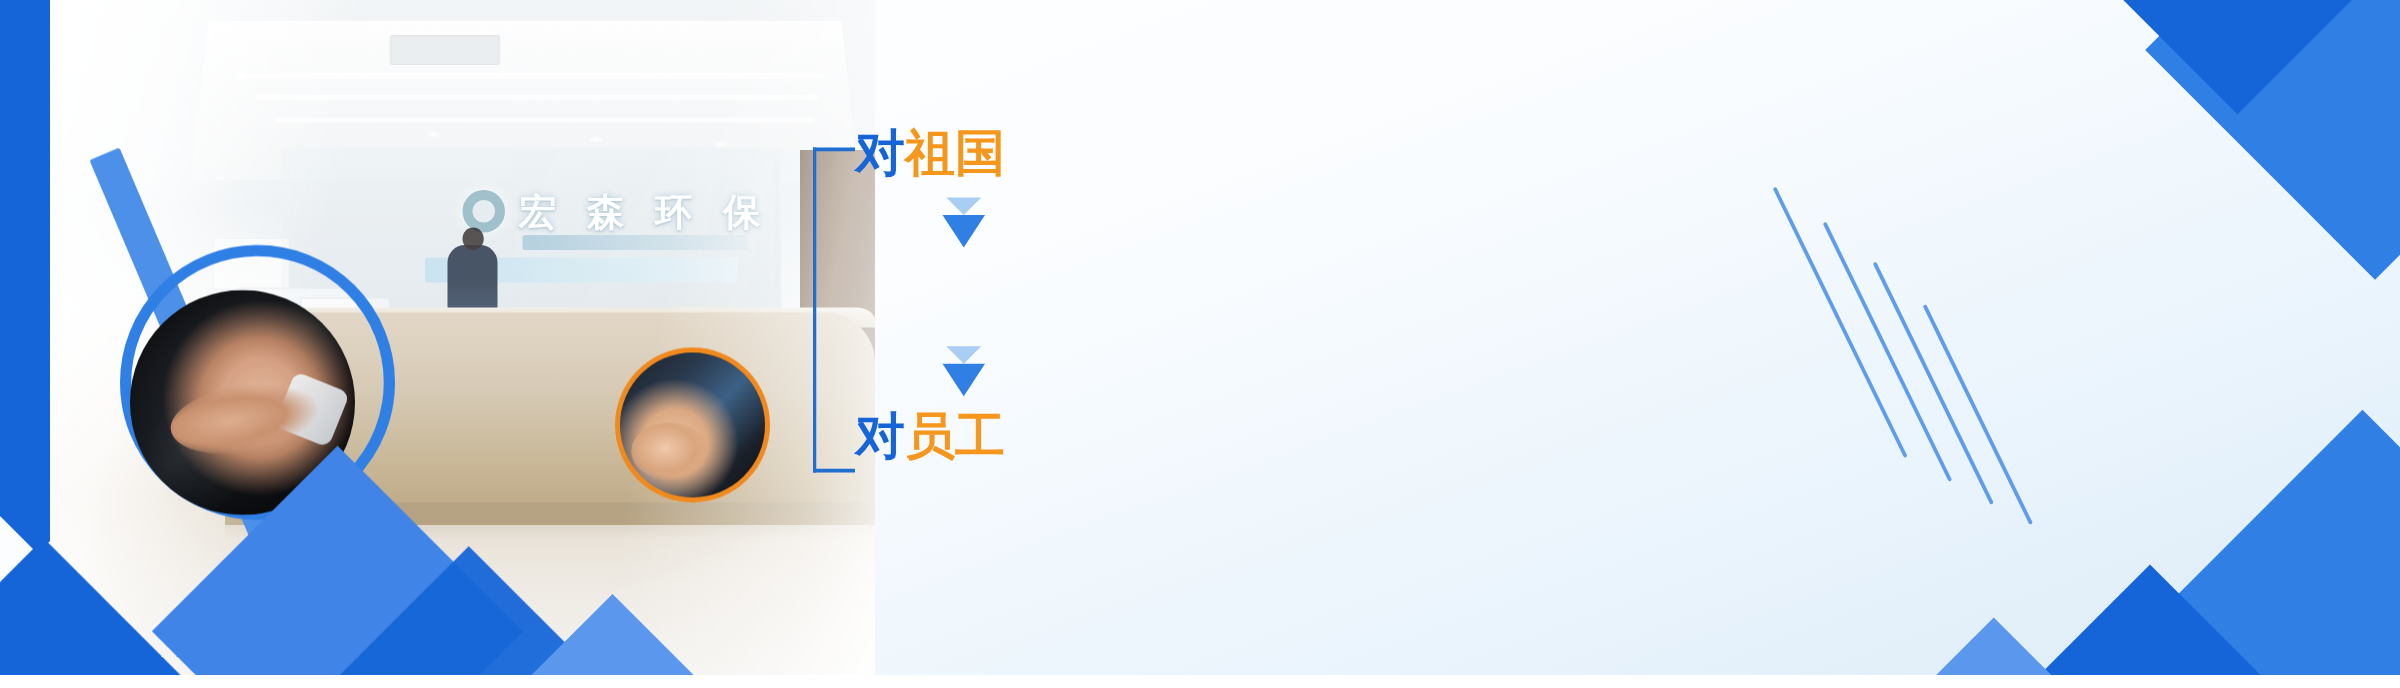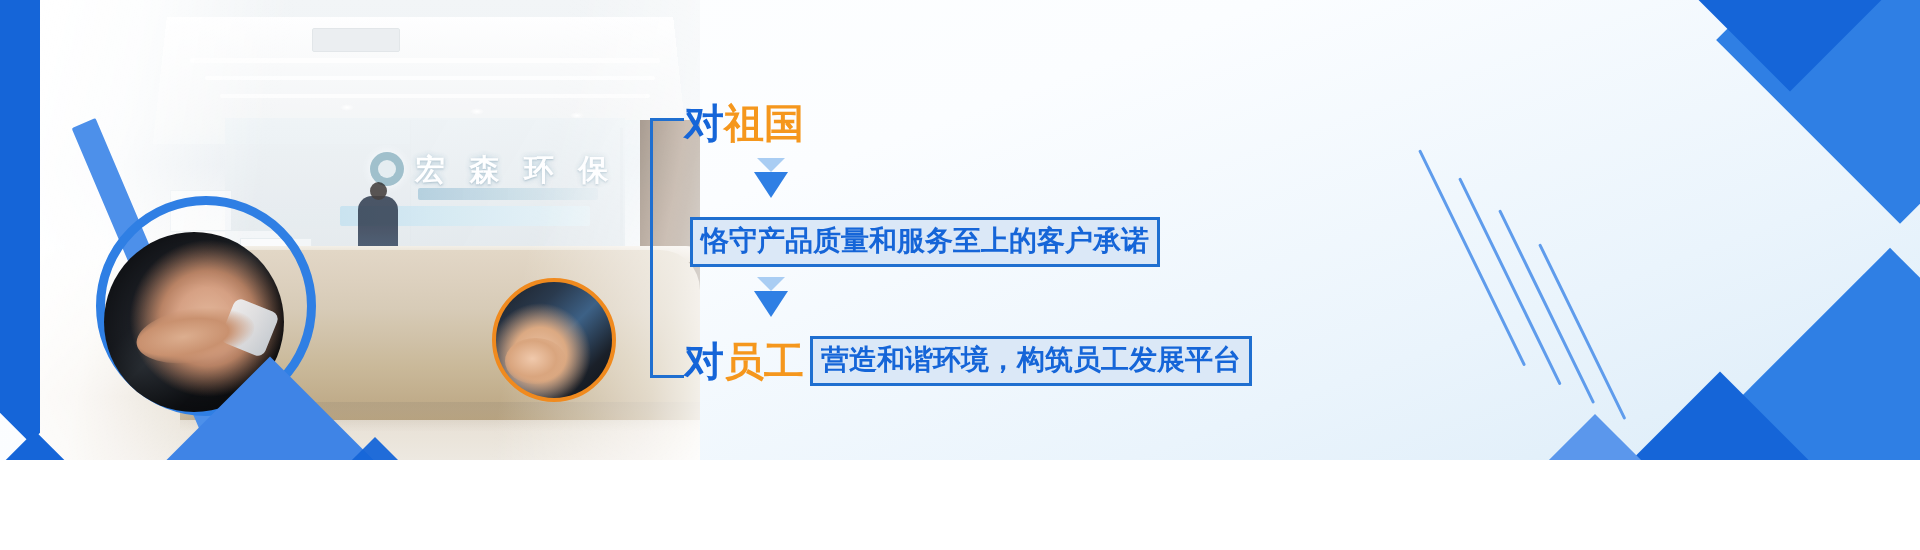--- a/index.html
+++ b/index.html
@@ -2,21 +2,21 @@
 <html><head>
 <meta charset="utf-8">
 <style>
   html,body{margin:0;padding:0;}
   body{
     width:1920px;height:550px;overflow:hidden;
     font-family:"Liberation Sans","DejaVu Sans",sans-serif;
     background:#ffffff;
   }
   #banner{
-    position:relative;width:1920px;height:460px;overflow:hidden;
+    position:relative;width:1920px;height:540px;overflow:hidden;
     background:linear-gradient(160deg,#ffffff 0%,#fbfdff 40%,#eaf4fc 75%,#dcecf8 100%);
   }
 
   
   .photo-wrap{
     position:absolute;left:0;top:0;width:700px;height:550px;overflow:hidden;
   }
   .office{
     position:absolute;left:40px;top:0;width:660px;height:550px;
     background:
@@ -226,21 +226,21 @@
   .bracket{
     position:absolute;left:0;top:40px;width:34px;height:260px;
     border-left:3px solid #1f6fd0;border-top:3px solid #1f6fd0;border-bottom:3px solid #1f6fd0;
     box-sizing:border-box;
   }
   .row{
     position:absolute;left:34px;display:flex;align-items:center;height:54px;
   }
   .row1{top:18px;}
   .row2{top:137px;}
-  .row3{top:256px;}
+  .row3{top:244px;}
   .kw{
     font-family:"DejaVu Sans","Liberation Sans",sans-serif;
     font-weight:700;font-size:40px;line-height:1;white-space:nowrap;letter-spacing:0px;
   }
   .kw .b{color:#1565d8;}
   .kw .o{color:#f5971d;}
   .phrase{
     margin-left:6px;
     border:3px solid #1f6fd0;
     background:#dbe8f7;
@@ -334,27 +334,25 @@
     <div class="row row1">
       <div class="kw"><span class="b">对</span><span class="o">祖国</span></div>
     </div>
 
     <div class="arrow a1">
       <div class="cap"></div>
       <div class="tip"></div>
     </div>
 
     <div class="row row2">
-      <div class="phrase">恪守产品质量和服务至上的客户承诺</div>
     </div>
 
     <div class="arrow a2">
       <div class="cap"></div>
       <div class="tip"></div>
     </div>
 
     <div class="row row3">
       <div class="kw"><span class="b">对</span><span class="o">员工</span></div>
-      <div class="phrase">营造和谐环境，构筑员工发展平台</div>
     </div>
   </div>
 
 </div>
 
 </body></html>

